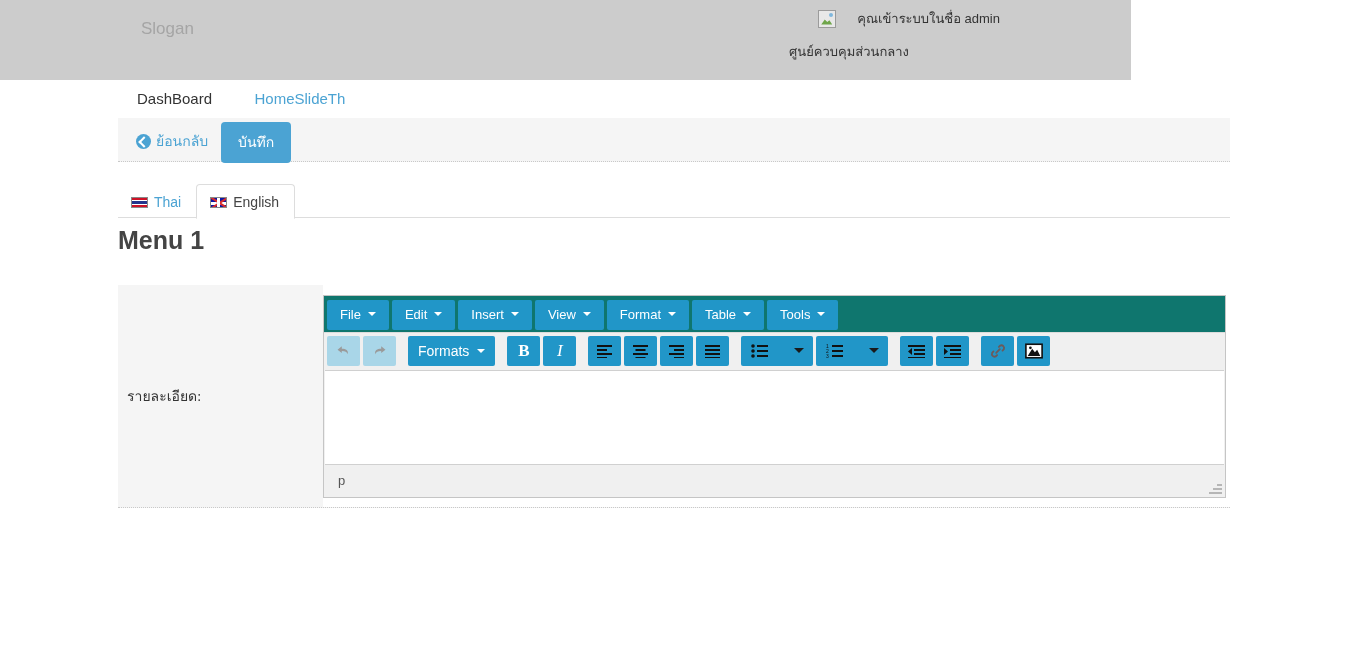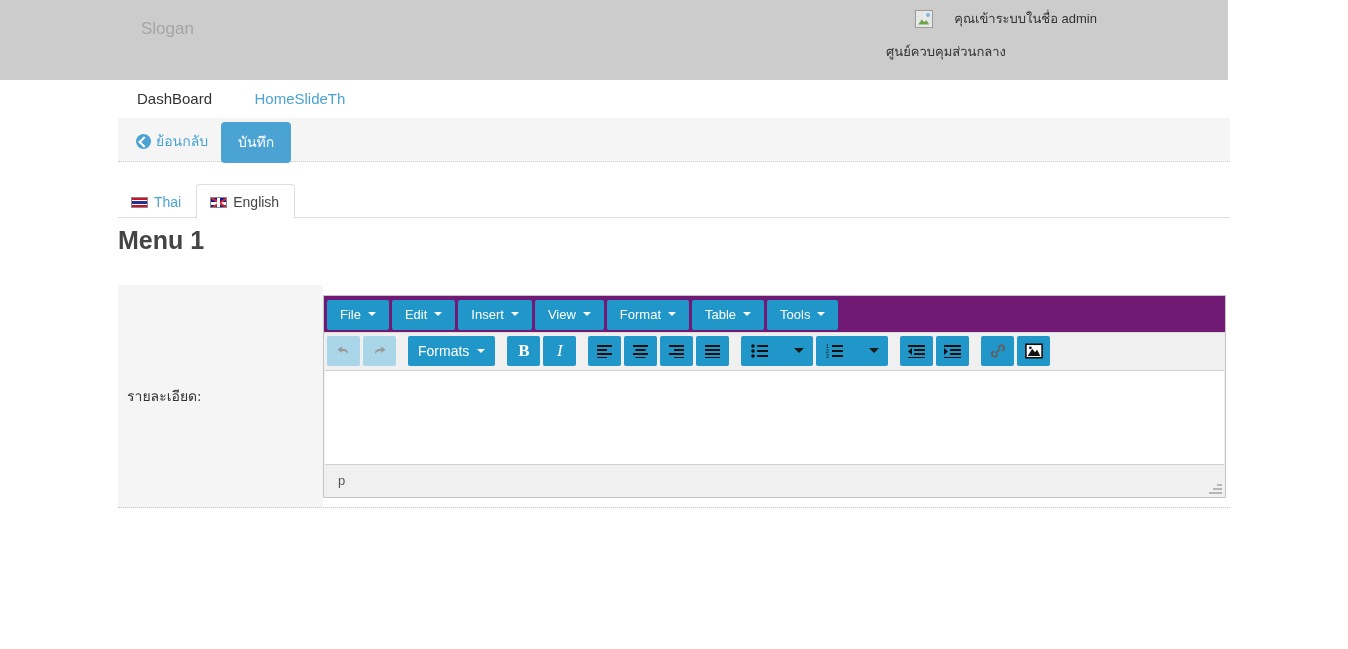--- a/index.html
+++ b/index.html
@@ -7,21 +7,21 @@
     width: 1348px; height: 649px;
     background: #ffffff;
     font-family: "Liberation Sans", "DejaVu Sans", sans-serif;
     overflow: hidden;
   }
   * { box-sizing: border-box; }
 
   
   .topbar {
     position: absolute; left: 0; top: 0;
-    width: 1228px; height: 80px;
+    width: 1131px; height: 80px;
     background: #cccccc;
   }
   .slogan {
     position: absolute; left: 141px; top: 19px;
     font-size: 17px; color: #a5a5a5;
   }
   .user-block {
     position: absolute; right: 131px; top: 8px;
     text-align: right;
     width: 300px;
@@ -221,21 +221,21 @@
 
   
   .editor {
     width: 903px;
     border: 1px solid #c5c5c5;
     background: #f0f0f0;
     margin-left: 0px;
   }
   .mce-menubar {
     padding: 4px 3px 2px 3px;
-    background: #701a75;
+    background: #0f766e;
     display: flex; gap: 3px;
     border-bottom: 1px solid #dcdcdc;
   }
   .mce-menubtn {
     background: #2196c8; color: #ffffff;
     border: none; border-radius: 2px;
     font-size: 13px; font-family: inherit;
     padding: 7px 13px 8px 13px;
     cursor: pointer;
     display: flex; align-items: center; gap: 7px;

